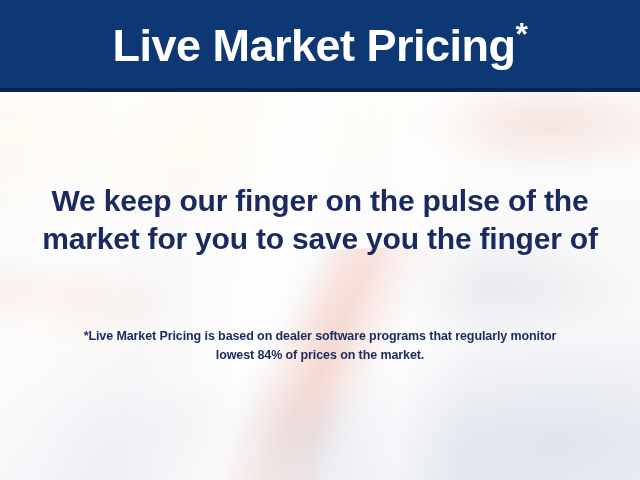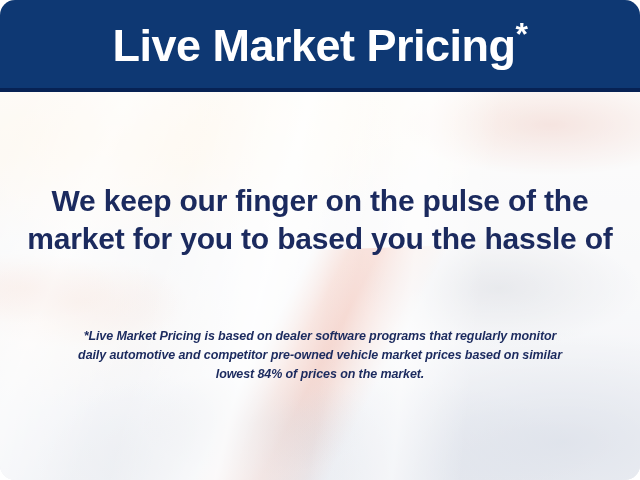--- a/index.html
+++ b/index.html
@@ -13,21 +13,20 @@
     font-family: "Liberation Sans", sans-serif;
     background: #ffffff;
   }
 
   #ad-banner {
     position: relative;
     width: 640px;
     height: 480px;
     overflow: hidden;
     background: #f7f7f8;
-    border-radius: 15px;
   }
 
   
   .bg-photo {
     position: absolute;
     inset: 0;
     overflow: hidden;
     z-index: 0;
   }
   .bg-layer {
@@ -178,21 +177,20 @@
     font-size: 12.5px;
     font-weight: bold;
     line-height: 19px;
     letter-spacing: -0.1px;
     padding: 0 24px;
     box-sizing: border-box;
   }
   .disclaimer .dc-line {
     display: block;
     white-space: nowrap;
-    font-style: italic;
   }
 </style>
 </head>
 <body>
 
 <div id="ad-banner">
 
   <div class="bg-photo">
     <div class="bg-layer bg-base"></div>
     <div class="bg-layer bg-warm"></div>
@@ -205,23 +203,22 @@
   </div>
 
   <div class="header-banner">
     <div class="header-title"><span>Live Market Pricing</span><span class="asterisk">*</span></div>
   </div>
 
   <div class="content">
 
     <div class="headline">
       <span class="hl-line">We keep our finger on the pulse of the</span>
-      <span class="hl-line">market for you to based you the hassle of</span>
+      <span class="hl-line">market for you to save you the finger of</span>
     </div>
 
     <div class="disclaimer">
       <span class="dc-line">*Live Market Pricing is based on dealer software programs that regularly monitor</span>
-      <span class="dc-line">daily automotive and competitor pre-owned vehicle market prices based on similar</span>
       <span class="dc-line">lowest 84% of prices on the market.</span>
     </div>
 
   </div>
 </div>
 
 </body></html>

